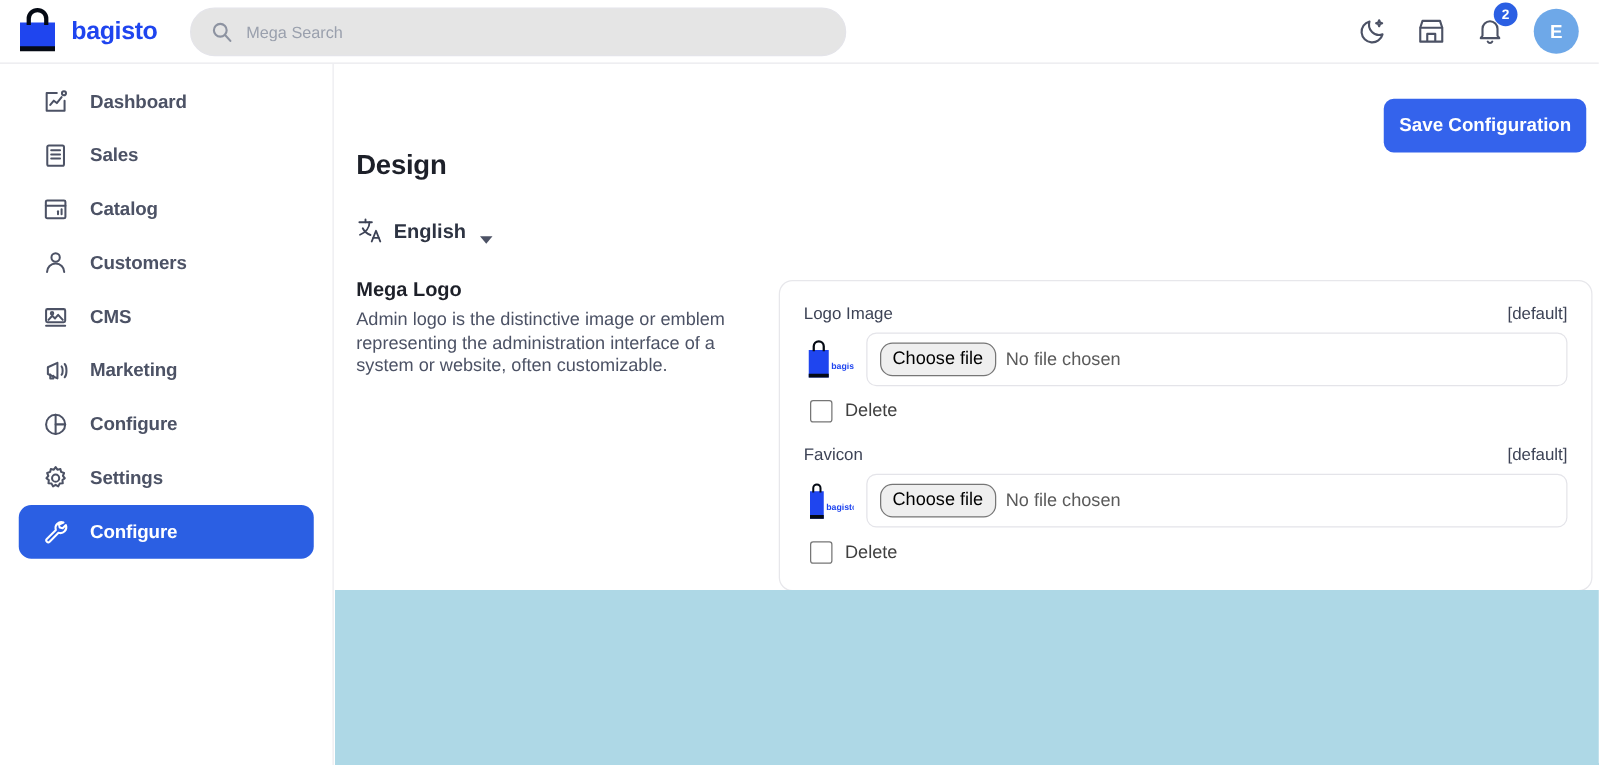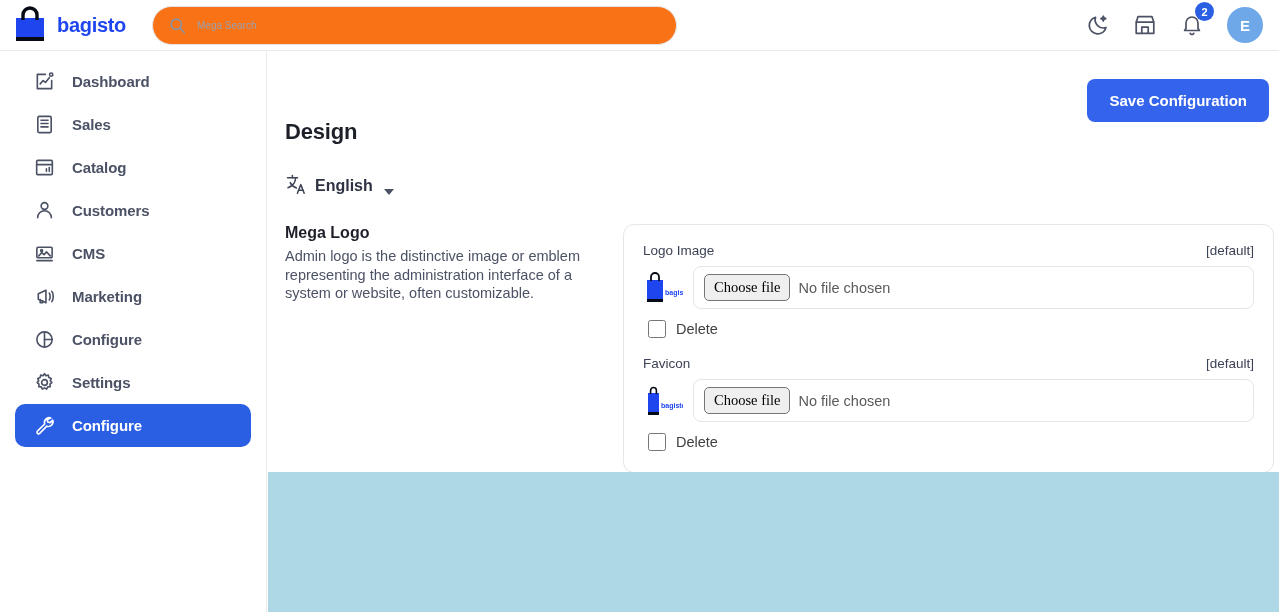--- a/index.html
+++ b/index.html
@@ -46,24 +46,24 @@
     position: relative;
     margin-left: 27px;
     width: 525px;
     height: 39px;
   }
   .search-box {
     width: 100%;
     height: 39px;
     border: 1px solid #e4e4e9;
     border-radius: 20px;
-    background: #f97316;
+    background: #e5e5e5;
     padding: 0 16px 0 44px;
     font-family: "Liberation Sans", sans-serif;
-    font-size: 10px;
+    font-size: 13px;
     color: #3d4356;
     outline: none;
   }
   .search-box::placeholder { color: #9aa0ad; }
   .search-icon {
     position: absolute;
     left: 17px; top: 11px;
     width: 17px; height: 17px;
     pointer-events: none;
   }
@@ -170,21 +170,21 @@
     margin-left: auto;
     margin-right: 5px;
     margin-top: 1px;
     background: #3463ec;
     color: #ffffff;
     border: none;
     border-radius: 8px;
     font-family: "Liberation Sans", sans-serif;
     font-size: 15px;
     font-weight: bold;
-    padding: 13px 22px;
+    padding: 13px 12px;
     cursor: pointer;
     line-height: 17px;
   }
 
   .lang-row {
     display: flex;
     align-items: flex-end;
     gap: 8px;
     margin: 27px 0 0 17px;
     cursor: pointer;
@@ -265,22 +265,22 @@
     border: 1px solid #e4e4e9;
     border-radius: 8px;
     background: #ffffff;
     display: flex;
     align-items: center;
     padding-left: 10px;
   }
   .choose-btn {
     border: 1px solid #767676;
     background: #efefef;
-    border-radius: 5px;
-    font-family: Liberation Serif, serif;
+    border-radius: 10px;
+    font-family: Liberation Sans, sans-serif;
     font-size: 14.5px;
     color: #000000;
     padding: 4px 9px;
     line-height: 17px;
     cursor: pointer;
   }
   .file-name {
     font-size: 14.5px;
     color: #5a5a5a;
     margin-left: 8px;

